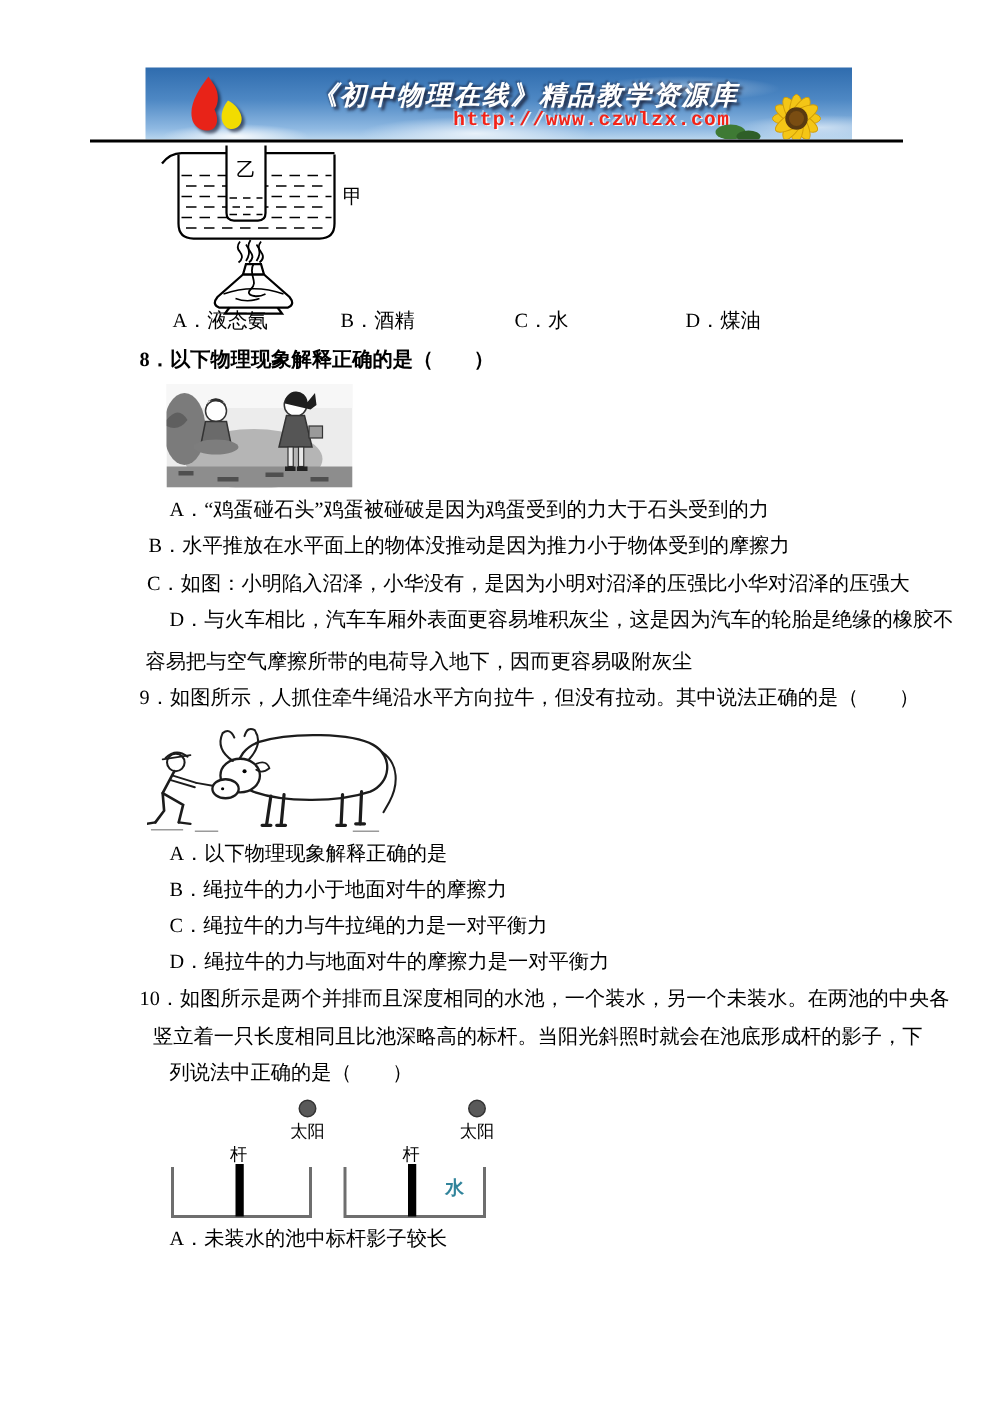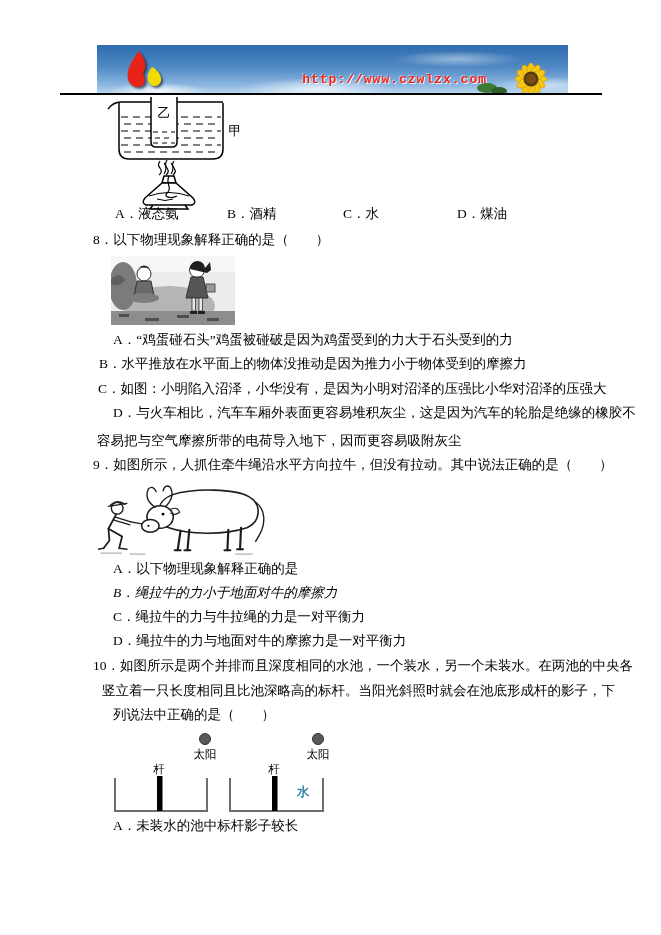--- a/index.html
+++ b/index.html
@@ -37,20 +37,21 @@
 </head>
 <body>
 
 <div class="abs banner">
   <svg class="abs" style="left:22px;top:5px;" width="52" height="42" viewBox="0 0 52 42">
     <g style="filter:drop-shadow(2px 2px 1px rgba(0,0,20,.55))">
       <path d="M20,1 C13,10 7,20 9,29 C10,35 17,39 23,36 C27,33 26,27 24,23 C27,19 27,12 24,7 Z" fill="#e82318"></path>
       <path d="M33,17 C28,23 27,31 32,35 C37,38 43,34 42,28 C41,23 37,19 33,17 Z" fill="#f2dc00"></path>
     </g>
   </svg>
+  <div class="abs site-title">《初中物理在线》精品教学资源库</div>
   <div class="abs site-url">http://www.czwlzx.com</div>
   <svg class="abs" style="left:372px;top:12px;" width="96" height="36" viewBox="0 0 96 36">
     <ellipse cx="18" cy="31" rx="10" ry="5" fill="#3e7a34"></ellipse>
     <ellipse cx="30" cy="34" rx="8" ry="4" fill="#2f5f28"></ellipse>
     <g transform="translate(62,22)">
       <g fill="#f4c616" stroke="#d09c06" stroke-width="0.6">
         <ellipse rx="16" ry="5" transform="rotate(0)"></ellipse>
         <ellipse rx="16" ry="5" transform="rotate(30)"></ellipse>
         <ellipse rx="16" ry="5" transform="rotate(60)"></ellipse>
         <ellipse rx="16" ry="5" transform="rotate(90)"></ellipse>
@@ -100,21 +101,21 @@
     <path d="M44,101 Q64,94 84,101" stroke-width="1"></path>
     <path d="M52,104 q8,3 16,0" stroke-width="1"></path>
   </g>
 </svg>
 
 <span class="abs txt" style="left:115px;top:206px;">A．液态氨</span>
 <span class="abs txt" style="left:227px;top:206px;">B．酒精</span>
 <span class="abs txt" style="left:343px;top:206px;">C．水</span>
 <span class="abs txt" style="left:457px;top:206px;">D．煤油</span>
 
-<div class="abs txt" style="left:93px;top:232px;">8．以下物理现象解释正确的是（　　）</div>
+<div class="abs txt" style="left:93px;top:232px;font-weight:bold;">8．以下物理现象解释正确的是（　　）</div>
 
 <svg class="abs" style="left:111px;top:256px;" width="124" height="69" viewBox="0 0 124 69">
   <rect width="124" height="69" fill="#ececec"></rect>
   <rect width="124" height="16" fill="#f7f7f7"></rect>
   <ellipse cx="58" cy="50" rx="46" ry="20" fill="#b5b5b5"></ellipse>
   <ellipse cx="12" cy="30" rx="14" ry="24" fill="#7b7b7b"></ellipse>
   <path d="M0,24 q8,-10 14,0 q-6,8 -14,4 Z" fill="#5f5f5f"></path>
   <rect y="55" width="124" height="14" fill="#8d8d8d"></rect>
   <g fill="#4f4f4f">
     <rect x="8" y="58" width="10" height="3"></rect>
@@ -174,21 +175,21 @@
     <line x1="10" y1="27" x2="29" y2="24" stroke-width="1.2"></line>
     <line x1="18" y1="35" x2="10" y2="50"></line>
     <path d="M17,38 L33,43 M15,41 L32,46" stroke-width="1.3"></path>
     <path d="M10,50 L24,58 L21,70 M10,50 L11,62 L5,70"></path>
     <path d="M21,70 L29,71 M5,70 L-1,71" stroke-width="1.6"></path>
   </g>
   <path d="M2,75 h22 M32,76 h16 M140,76 h18" stroke="#9a9a9a" stroke-width="1"></path>
 </svg>
 
 <div class="abs txt" style="left:113px;top:561px;">A．以下物理现象解释正确的是</div>
-<div class="abs txt" style="left:113px;top:585px;font-style:italic;">B．绳拉牛的力小于地面对牛的摩擦力</div>
+<div class="abs txt" style="left:113px;top:585px;">B．绳拉牛的力小于地面对牛的摩擦力</div>
 <div class="abs txt" style="left:113px;top:609px;">C．绳拉牛的力与牛拉绳的力是一对平衡力</div>
 <div class="abs txt" style="left:113px;top:633px;">D．绳拉牛的力与地面对牛的摩擦力是一对平衡力</div>
 
 <div class="abs txt" style="left:93px;top:658px;">10．如图所示是两个并排而且深度相同的水池，一个装水，另一个未装水。在两池的中央各</div>
 <div class="abs txt" style="left:102px;top:683px;">竖立着一只长度相同且比池深略高的标杆。当阳光斜照时就会在池底形成杆的影子，下</div>
 <div class="abs txt" style="left:113px;top:707px;">列说法中正确的是（　　）</div>
 
 <svg class="abs" style="left:100px;top:727px;" width="240" height="92" viewBox="0 0 240 92">
   <circle cx="105" cy="12" r="5.5" fill="#595959" stroke="#333" stroke-width="1"></circle>
   <circle cx="218" cy="12" r="5.5" fill="#595959" stroke="#333" stroke-width="1"></circle>

